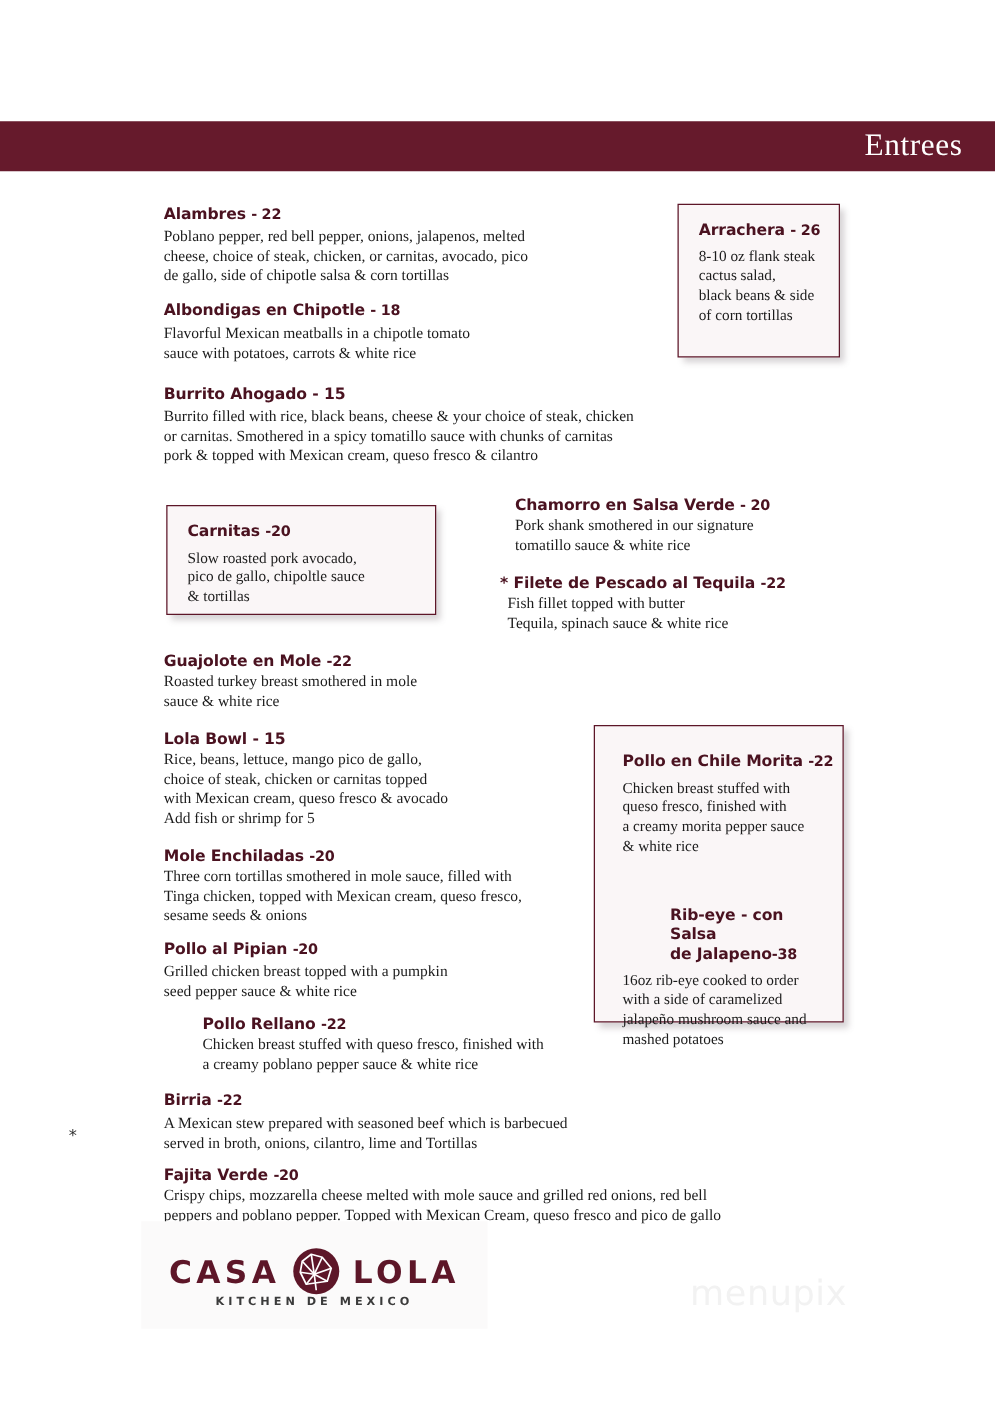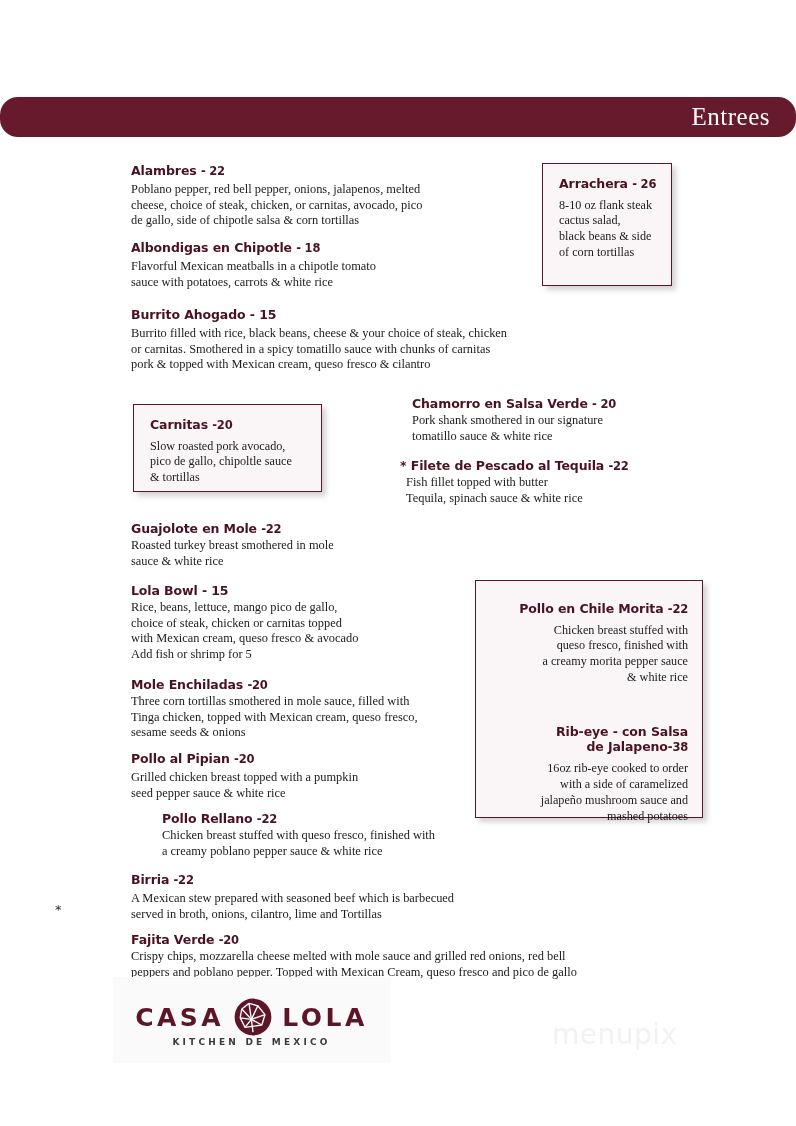--- a/index.html
+++ b/index.html
@@ -17,21 +17,20 @@
   }
 
   
   #header-band {
     position: absolute;
     left: 0;
     top: 97px;
     width: 796px;
     height: 40px;
     background: #661a2c;
-    border-radius: 18px;
   }
   #header-title {
     position: absolute;
     right: 26px;
     top: 50%;
     transform: translateY(-50%);
     color: #ffffff;
     font-family: "Liberation Serif", serif;
     font-size: 25px;
     font-weight: 400;
@@ -263,33 +262,33 @@
       <span>Arrachera</span>
       <span class="price">- 26</span>
     </div>
     <div class="item-desc">8-10 oz flank steak
 cactus salad,
 black beans &amp; side
 of corn tortillas</div>
   </div>
 </div>
 
-<div class="box" style="left:133px; top:404px; width:189px; height:88px;">
+<div class="box" style="left:133px; top:404px; width:216px; height:88px;">
   <div class="box-inner">
     <div class="item-name">
       <span>Carnitas</span>
       <span class="price">-20</span>
     </div>
     <div class="item-desc">Slow roasted pork avocado,
 pico de gallo, chipoltle sauce
 &amp; tortillas</div>
   </div>
 </div>
 
-<div class="box" style="left:475px; top:580px; width:228px; height:238px;text-align:right;">
+<div class="box" style="left:475px; top:580px; width:200px; height:238px;">
   <div class="box-inner" style="padding:20px 14px 12px 22px;">
     <div>
       <div class="item-name">
         <span>Pollo en Chile Morita</span>
         <span class="price">-22</span>
       </div>
       <div class="item-desc">Chicken breast stuffed with
 queso fresco, finished with
 a creamy morita pepper sauce
 &amp; white rice</div>

